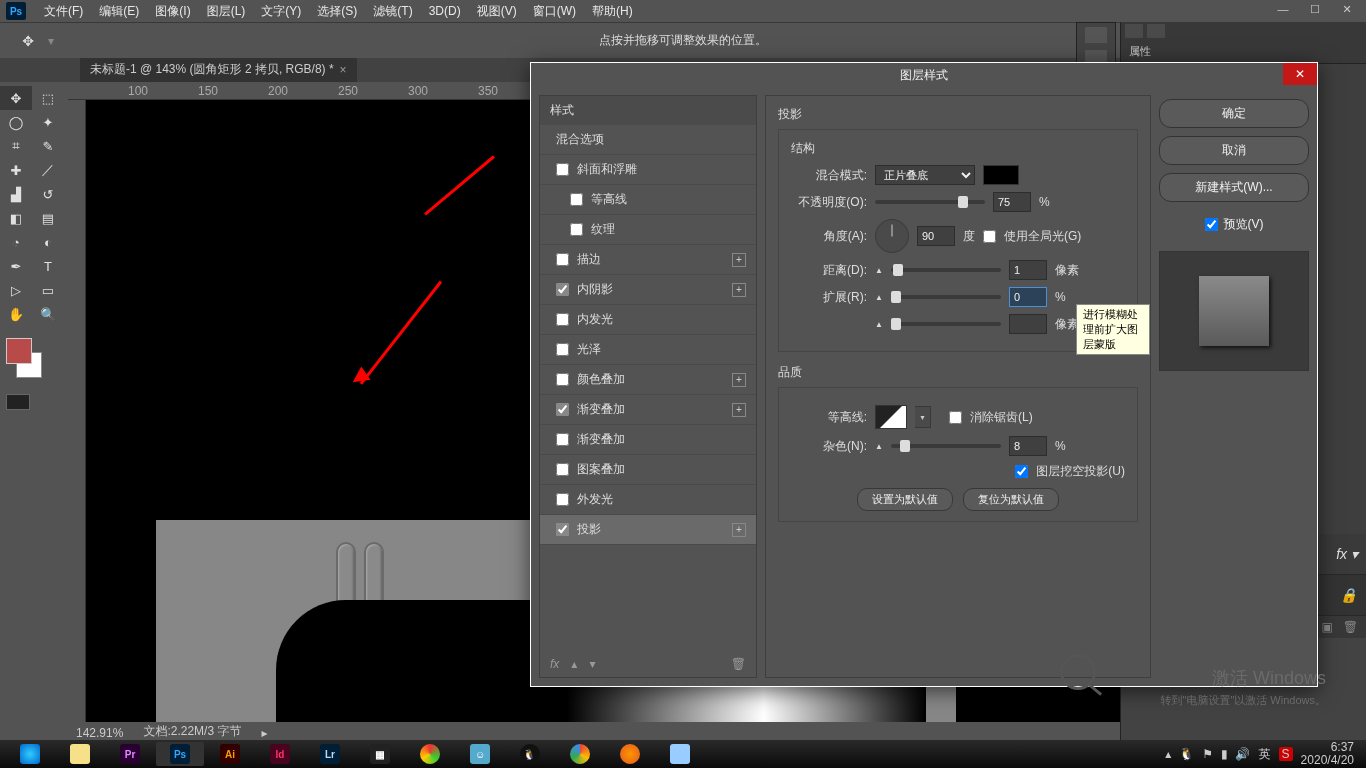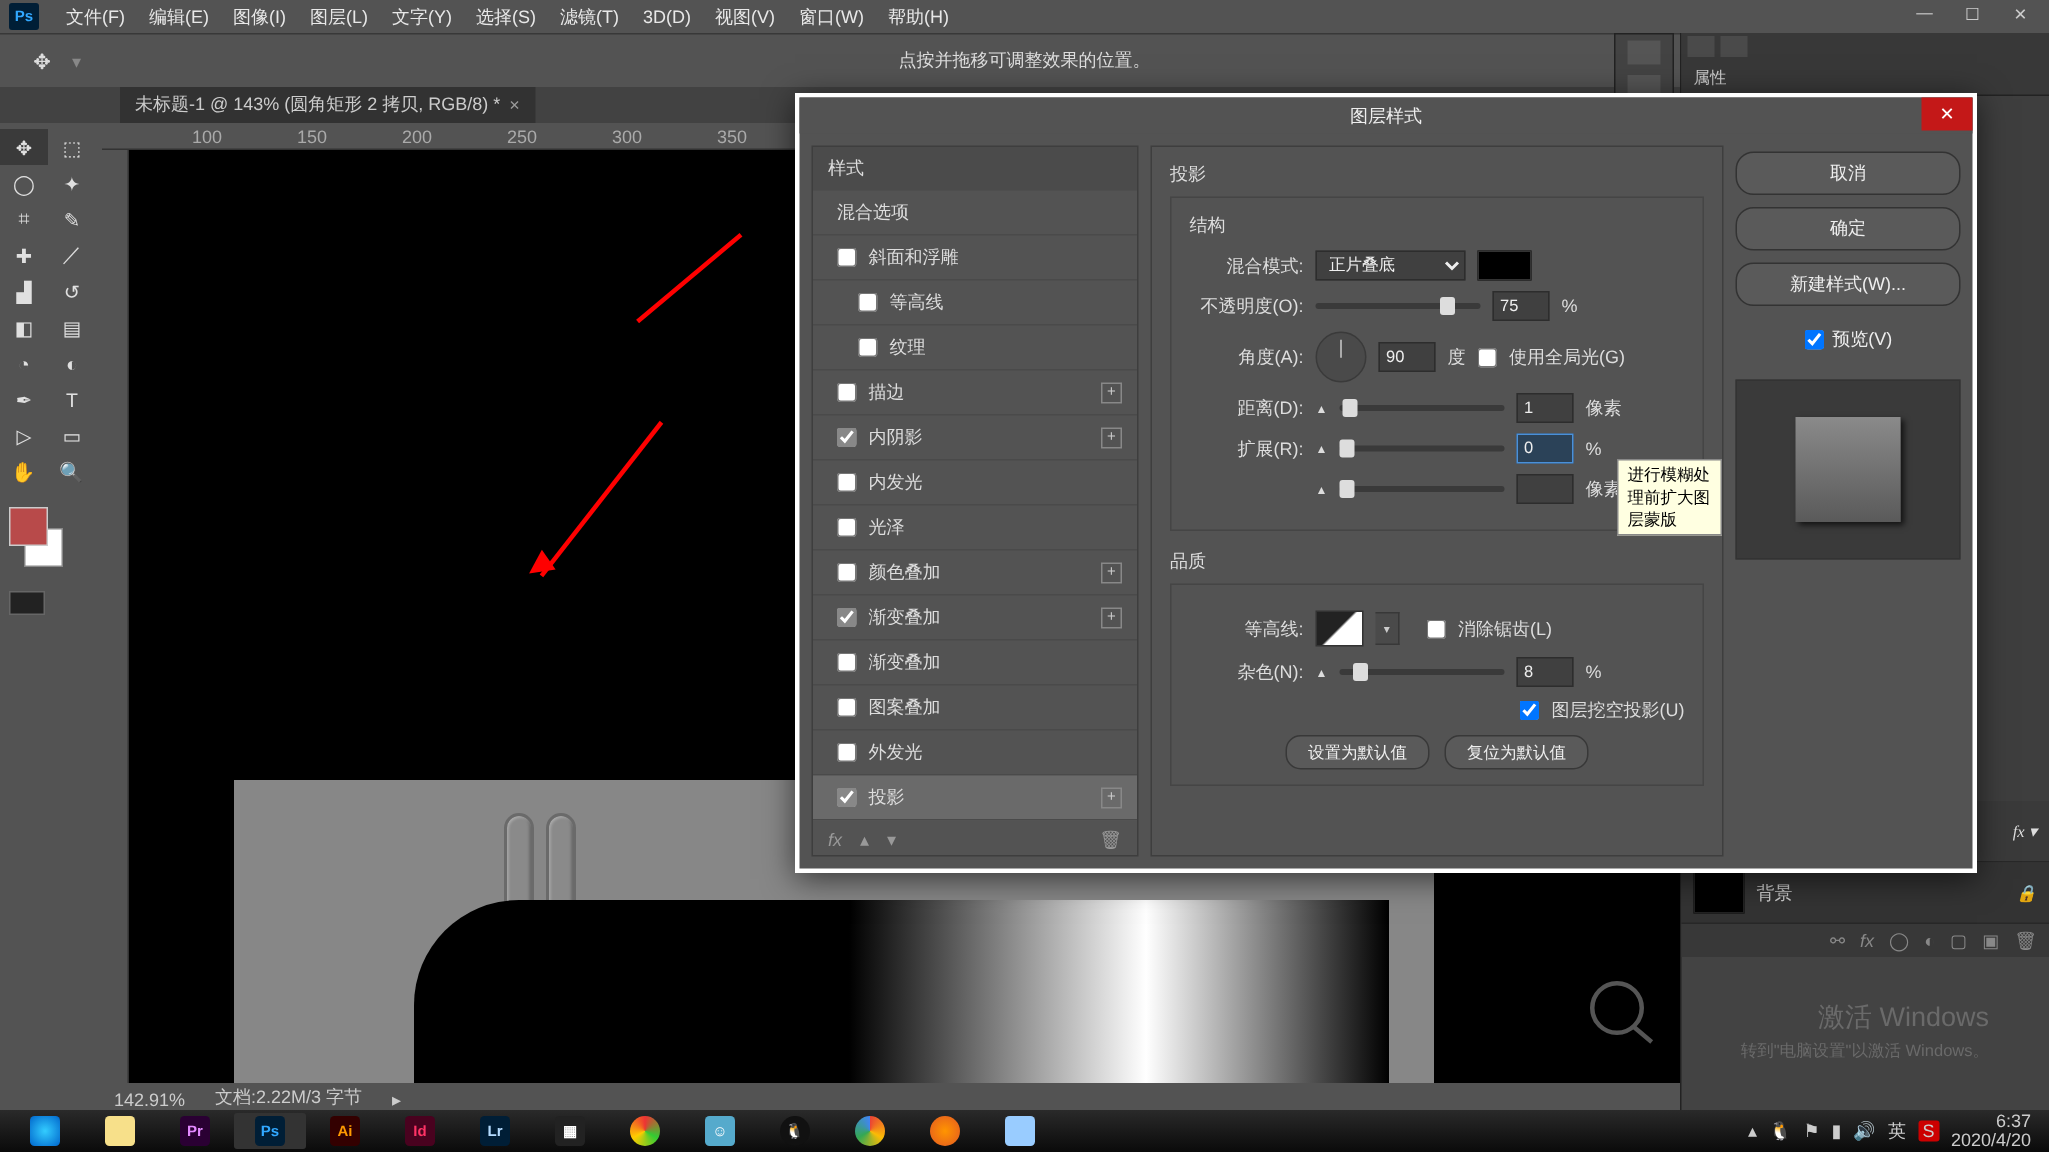--- a/index.html
+++ b/index.html
@@ -50,38 +50,38 @@
 .arrow-line { position:absolute; background:#f00; height:3px; transform-origin:left center; }
 
 
 .right-rail { position:absolute; top:22px; right:0; width:246px; bottom:28px; background:#434343; border-left:1px solid #222; }
 .right-rail .dock-tabs { height:18px; background:#383838; display:flex; align-items:center; gap:4px; padding-left:4px;}
 .right-rail .dock-tabs div { width:18px; height:14px; background:#4a4a4a; }
 .panel-header { background:#383838; padding:4px 8px; color:#ccc; font-size:11px; border-bottom:1px solid #222;}
 .layer-row { display:flex; align-items:center; padding:6px 8px; gap:8px; background:#3a3a3a; border-bottom:1px solid #282828;}
 .layer-thumb { width:34px; height:28px; background:#666; border:1px solid #222; }
 .layer-thumb.checker { background:repeating-conic-gradient(#ccc 0 25%, #fff 0 50%) 0 0/8px 8px; }
-.fx-badge { margin-left:auto; font-style:italic; color:#ddd; font-size:11px;font-family:Liberation Serif, serif;}
+.fx-badge { margin-left:auto; font-style:italic; color:#ddd; font-size:14px;}
 .watermark { position:absolute; right:40px; bottom:78px; color:#6a6a6a; font-size:18px; }
 .watermark-sub { position:absolute; right:40px; bottom:60px; color:#6a6a6a; font-size:11px; }
 .mag-icon { position:absolute; right:270px; bottom:78px; width:36px; height:36px; border-radius:50%; border:3px solid #555; }
 .mag-icon:after { content:""; position:absolute; width:16px; height:3px; background:#555; bottom:-4px; right:-10px; transform:rotate(40deg);}
 
 
 .statusbar { position:absolute; bottom:28px; left:68px; right:246px; height:18px; background:#535353; color:#ccc; display:flex; align-items:flex-end; font-size:11px; padding-left:8px; gap:20px; }
 
 
 .taskbar { position:absolute; bottom:0; left:0; right:0; height:28px; background:linear-gradient(#2a2a2a,#0a0a0a); display:flex; align-items:center; padding:0 6px; gap:2px;}
 .task-item { width:48px; height:24px; display:flex; align-items:center; justify-content:center; border-radius:2px;}
 .task-icon { width:20px; height:20px; border-radius:3px; display:flex; align-items:center; justify-content:center; font-size:10px; font-weight:bold; color:#fff;}
 .task-right { margin-left:auto; display:flex; align-items:center; gap:8px; color:#ccc; font-size:11px; }
 .clock { text-align:right; line-height:1.1; font-size:10px; padding-right:6px;}
 
 
-.dialog { position:absolute; top:62px; left:530px; width:788px; height:520px; background:#535353; border:3px solid #ffffff; box-shadow:0 4px 20px rgba(0,0,0,0.6); }
+.dialog { position:absolute; top:62px; left:530px; width:788px; height:625px; background:#535353; border:1px solid #ffffff; box-shadow:0 4px 20px rgba(0,0,0,0.6); }
 .dlg-title { height:24px; background:#535353; color:#eee; text-align:center; line-height:24px; font-size:12px; position:relative;}
 .dlg-close { position:absolute; right:0; top:0; width:34px; height:22px; background:#c41818; color:#fff; display:flex; align-items:center; justify-content:center;}
 .dlg-body { display:flex; height:calc(100% - 24px); padding:8px; gap:8px; }
 
 .styles-col { width:218px; display:flex; flex-direction:column; background:#535353; border:1px solid #3e3e3e; }
 .styles-header { padding:6px 10px; color:#ddd; background:#4b4b4b;}
 .style-item { padding:6px 10px 6px 16px; color:#ddd; display:flex; align-items:center; gap:8px; position:relative; border-bottom:1px solid #4a4a4a;}
 .style-item.sub { padding-left:30px; }
 .style-item.selected { background:#6a6a6a; }
 .style-item input[type=checkbox]{ width:13px; height:13px; accent-color:#888;}
@@ -419,22 +419,22 @@
           <span>图层挖空投影(U)</span>
         </div>
         <div class="btns-row">
           <div class="btn-small">设置为默认值</div>
           <div class="btn-small">复位为默认值</div>
         </div>
       </div>
     </div>
 
     <div class="buttons-col">
+      <div class="btn">确定</div>
       <div class="btn">取消</div>
-      <div class="btn">确定</div>
       <div class="btn">新建样式(W)...</div>
       <div class="preview-chk">
         <input type="checkbox" checked="" style="">
         <span>预览(V)</span>
       </div>
       <div class="preview-box">
         <div class="preview-inner"></div>
       </div>
     </div>
   </div>

